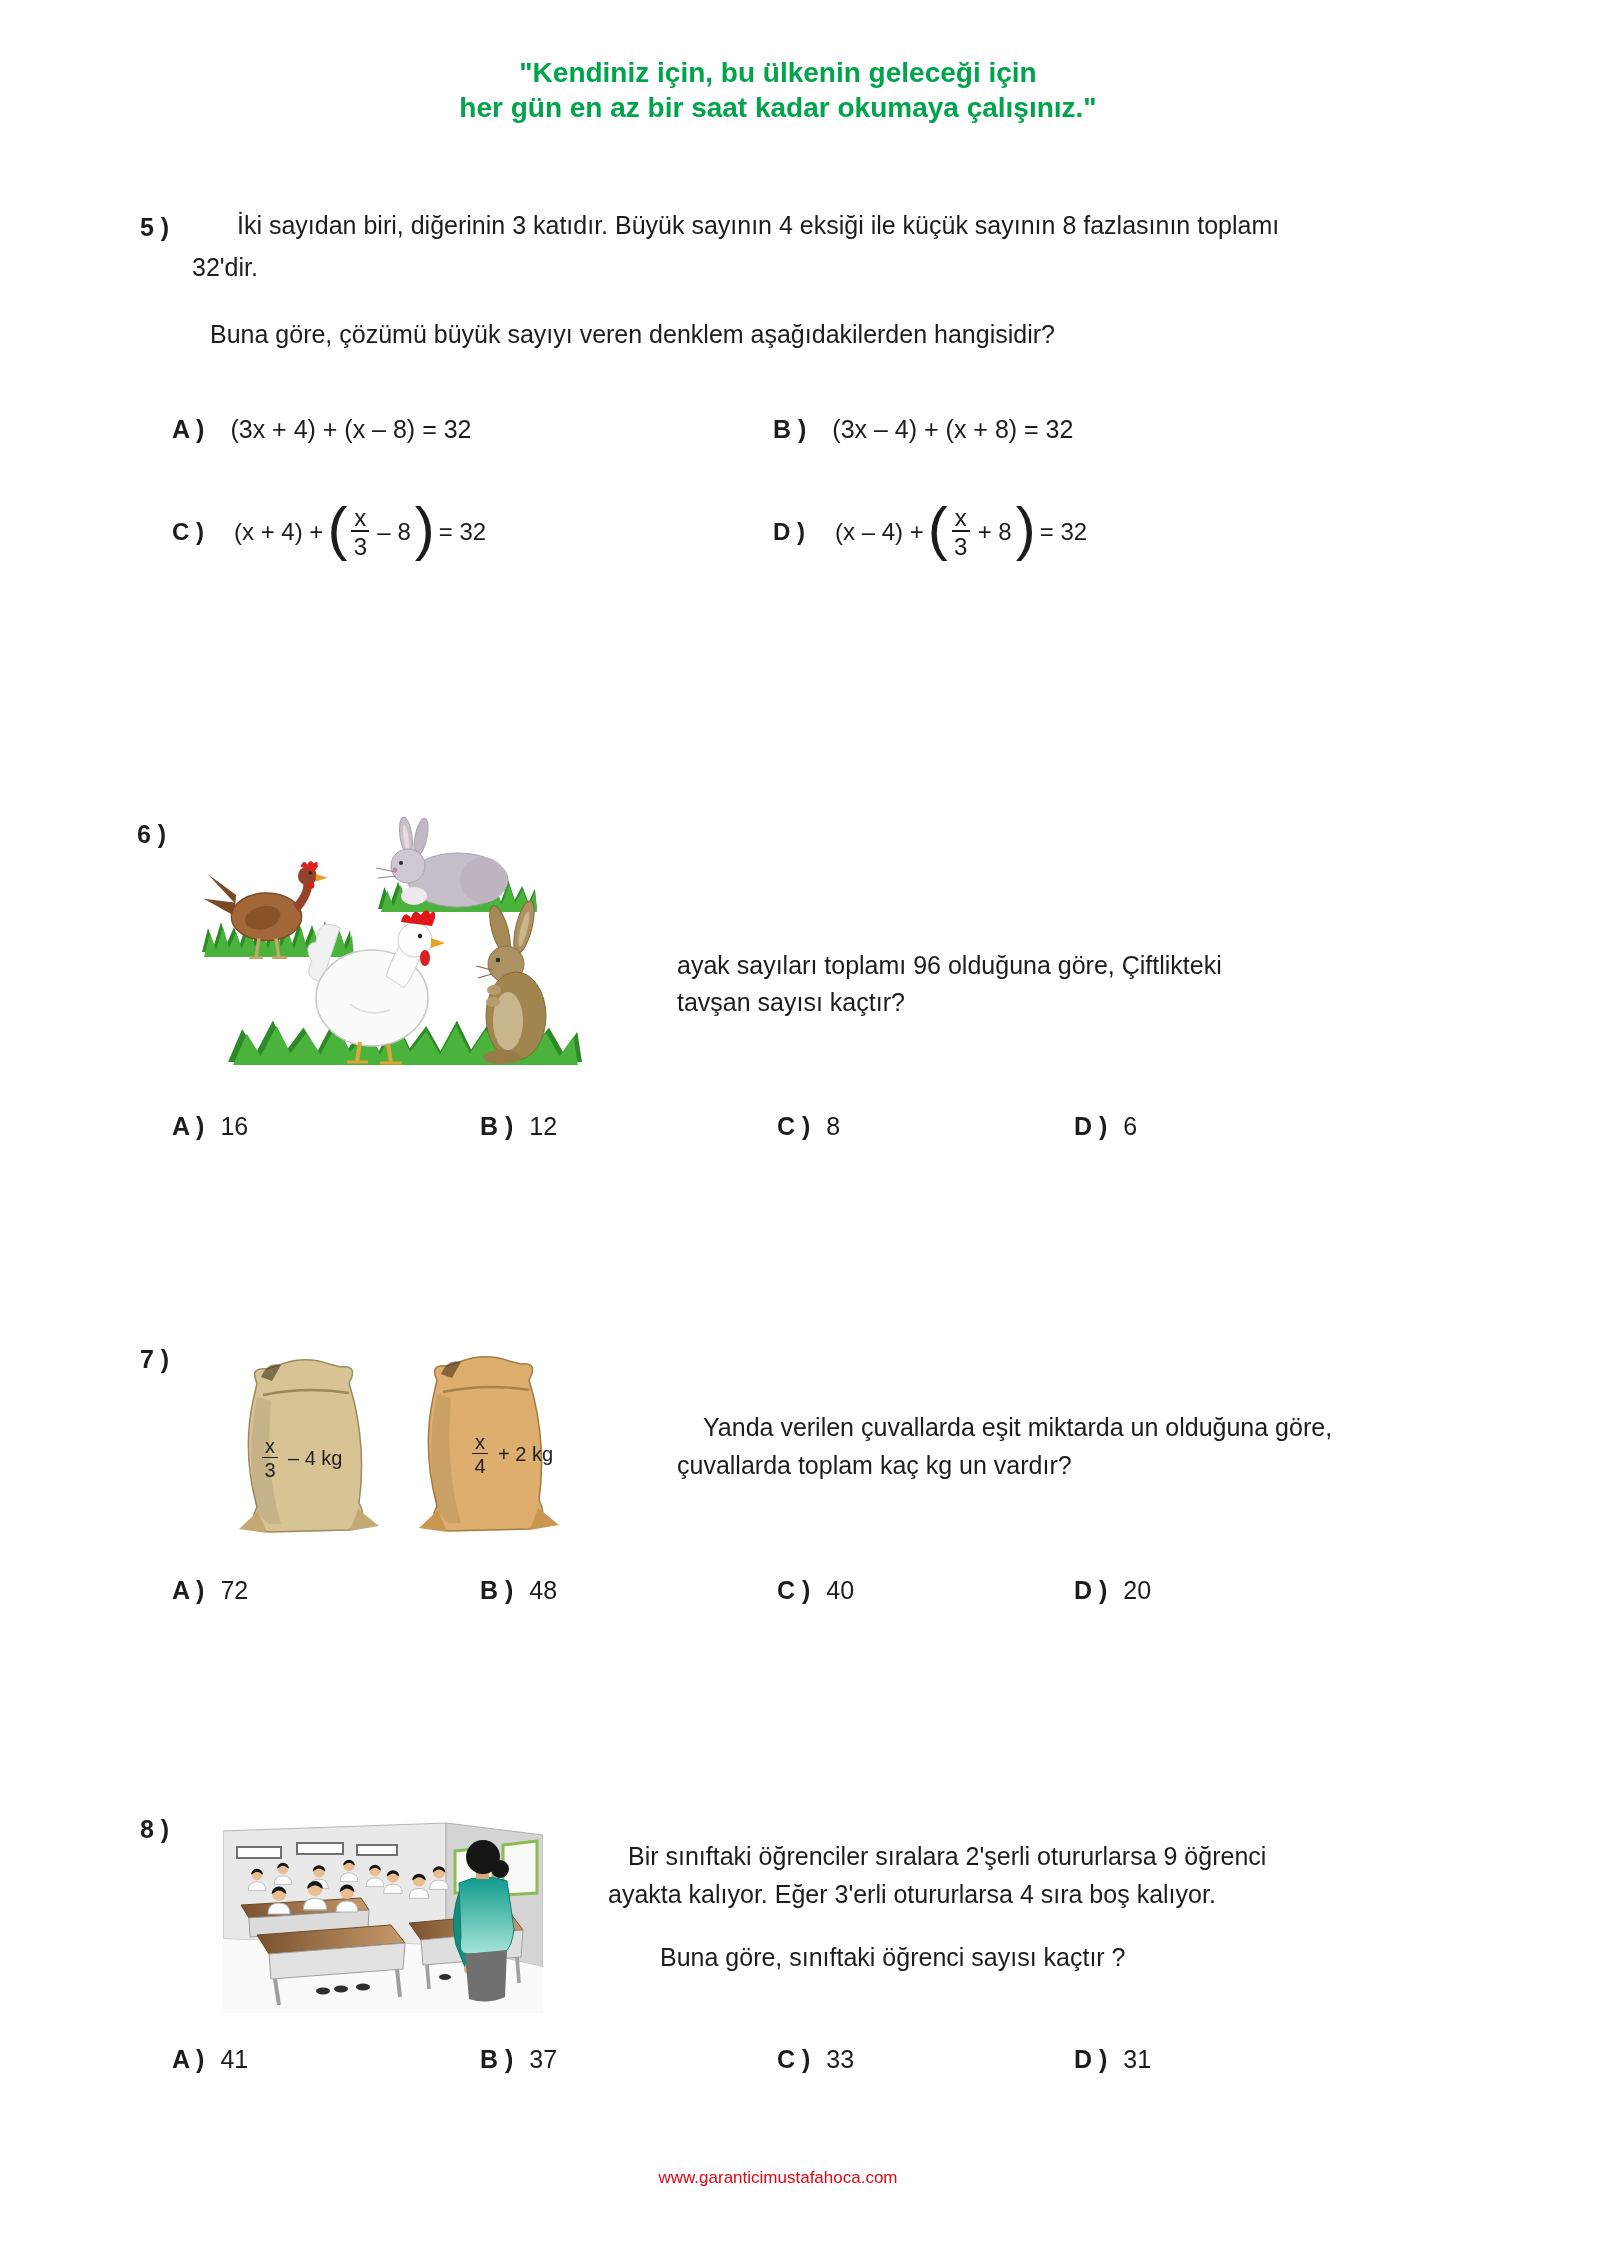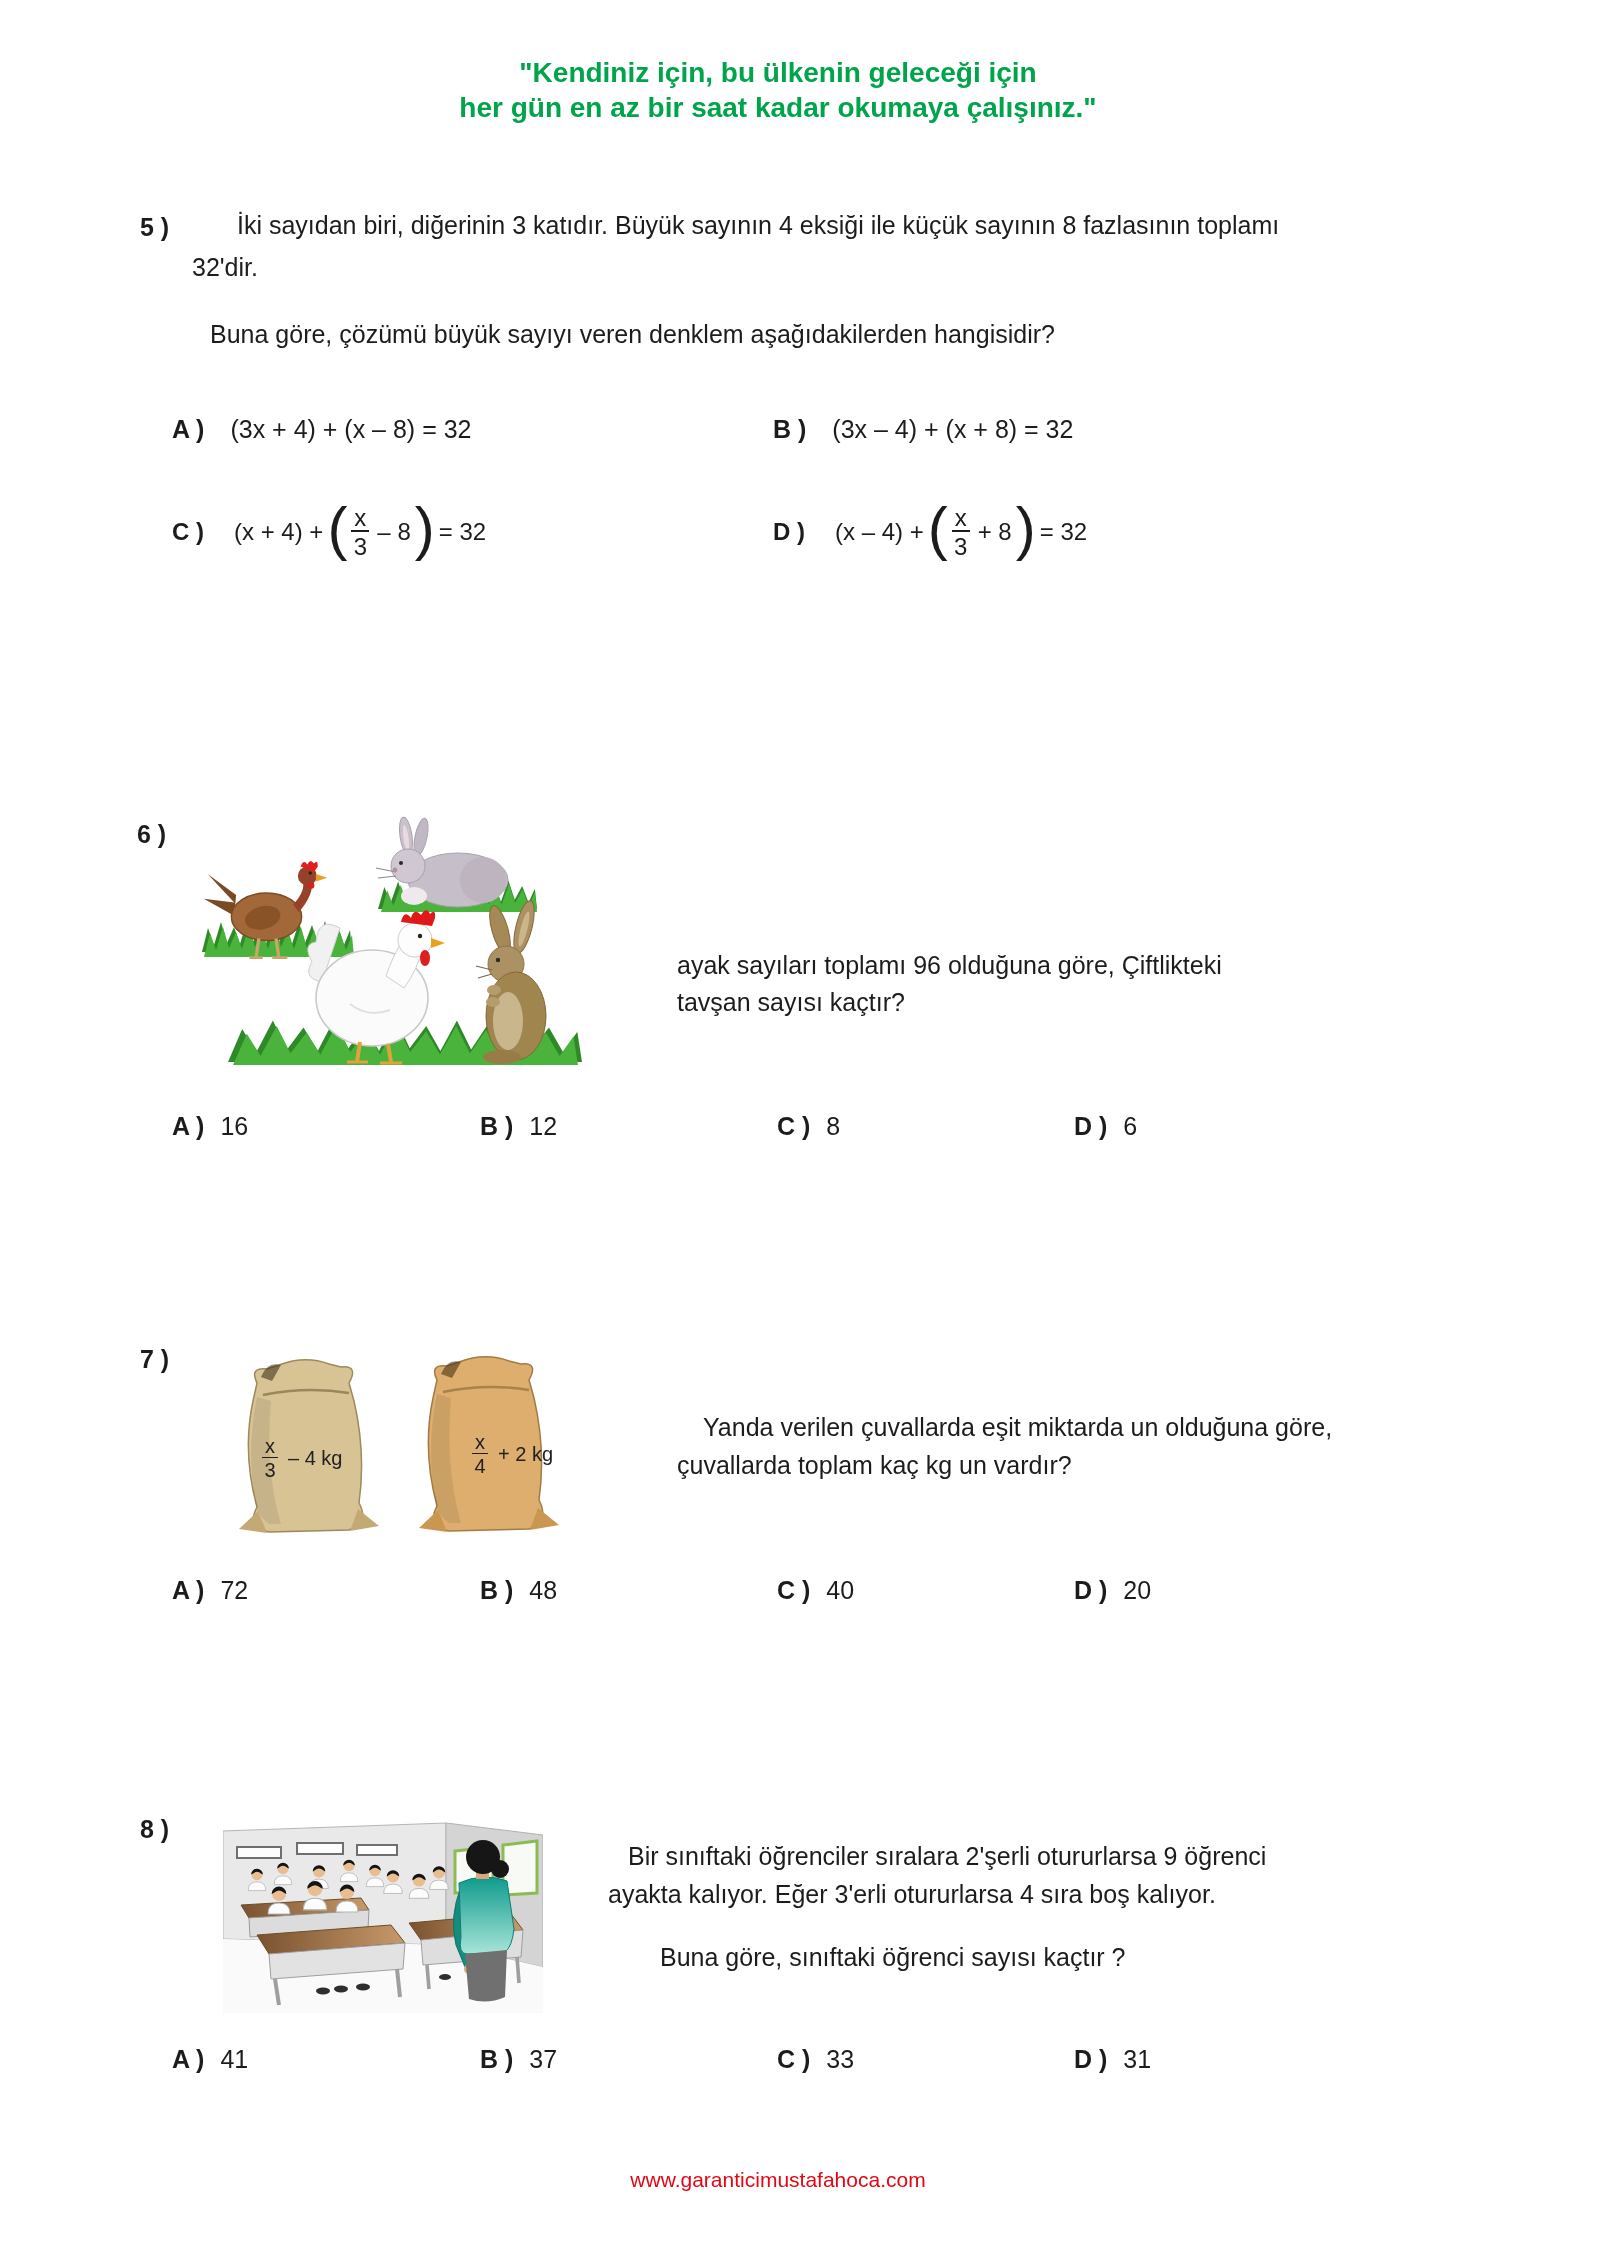--- a/index.html
+++ b/index.html
@@ -3,21 +3,21 @@
 <meta charset="utf-8">
 <style>
   html,body{margin:0;padding:0;background:#fff;}
   .page{position:relative;width:1600px;height:2262px;background:#ffffff;overflow:hidden;
         font-family:"Liberation Sans",sans-serif;font-size:25px;color:#1c1c1c;}
   .abs{position:absolute;}
   .line{position:absolute;white-space:nowrap;line-height:32px;}
   .qnum{position:absolute;font-weight:bold;white-space:nowrap;}
   .center{left:0;width:1556px;text-align:center;}
   .header-line{position:absolute;font-weight:bold;font-size:28px;color:#00a44a;white-space:nowrap;}
-  .footer-line{position:absolute;font-size:21px;color:#e30613;}
+  .footer-line{position:absolute;font-size:17px;color:#e30613;}
   .opt{position:absolute;white-space:nowrap;display:flex;align-items:baseline;}
   .opt .letter{font-weight:bold;margin-right:16px;}
   .opt.wide .letter{margin-right:26px;}
   .opt-frac{position:absolute;display:flex;align-items:center;height:84px;white-space:nowrap;font-size:24px;}
   .opt-frac .letter{font-weight:bold;margin-right:26px;align-self:center;}
   .frac{display:inline-block;text-align:center;vertical-align:middle;margin:0 4px;}
   .frac .fnum{display:block;line-height:1.05;padding:0 3px;}
   .frac .fden{display:block;line-height:1.05;border-top:2px solid #1c1c1c;padding-top:2px;}
   .bigp{font-size:60px;font-weight:300;line-height:0;vertical-align:middle;position:relative;top:-3px;}
   .eq-part{margin:16px 4px;}

